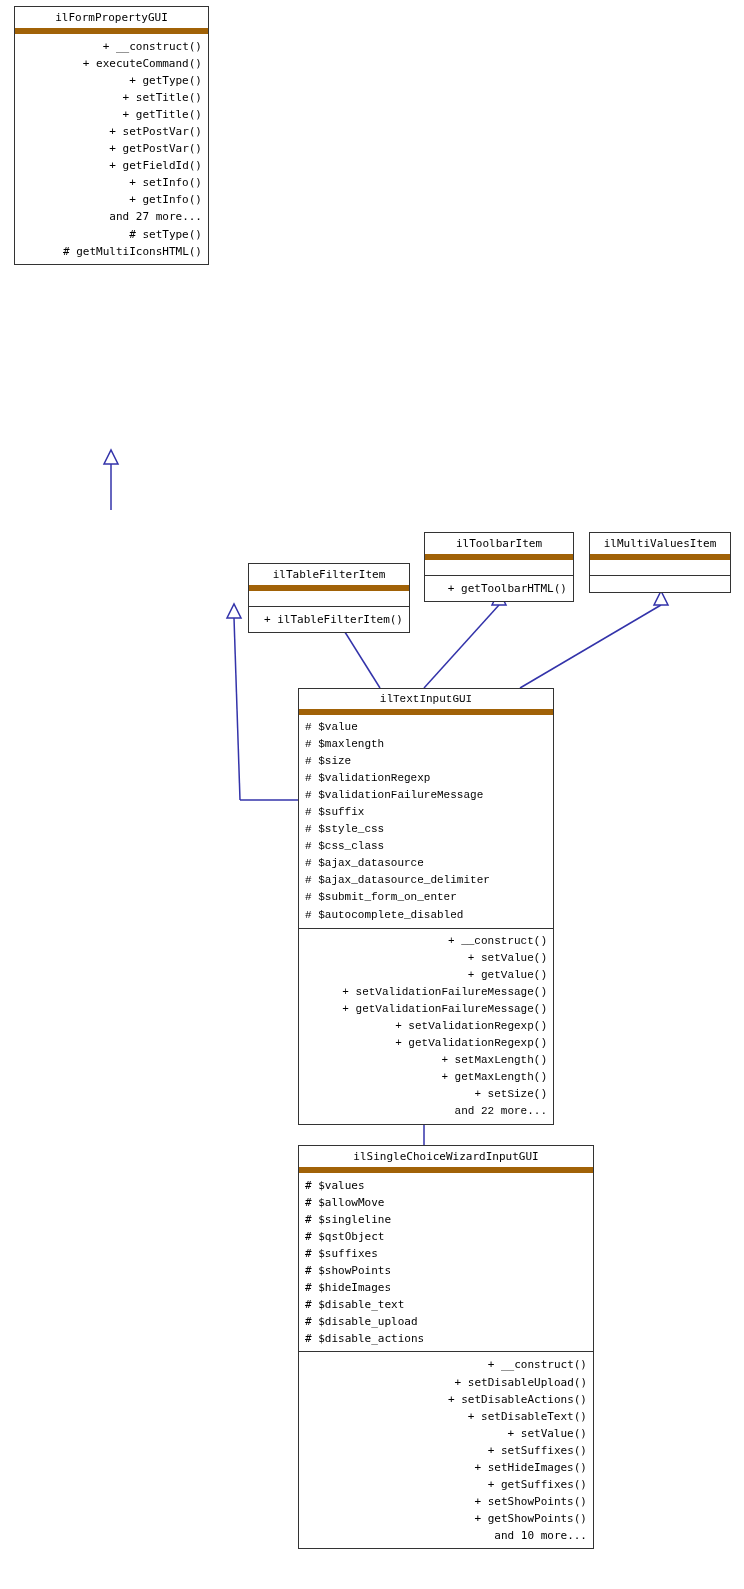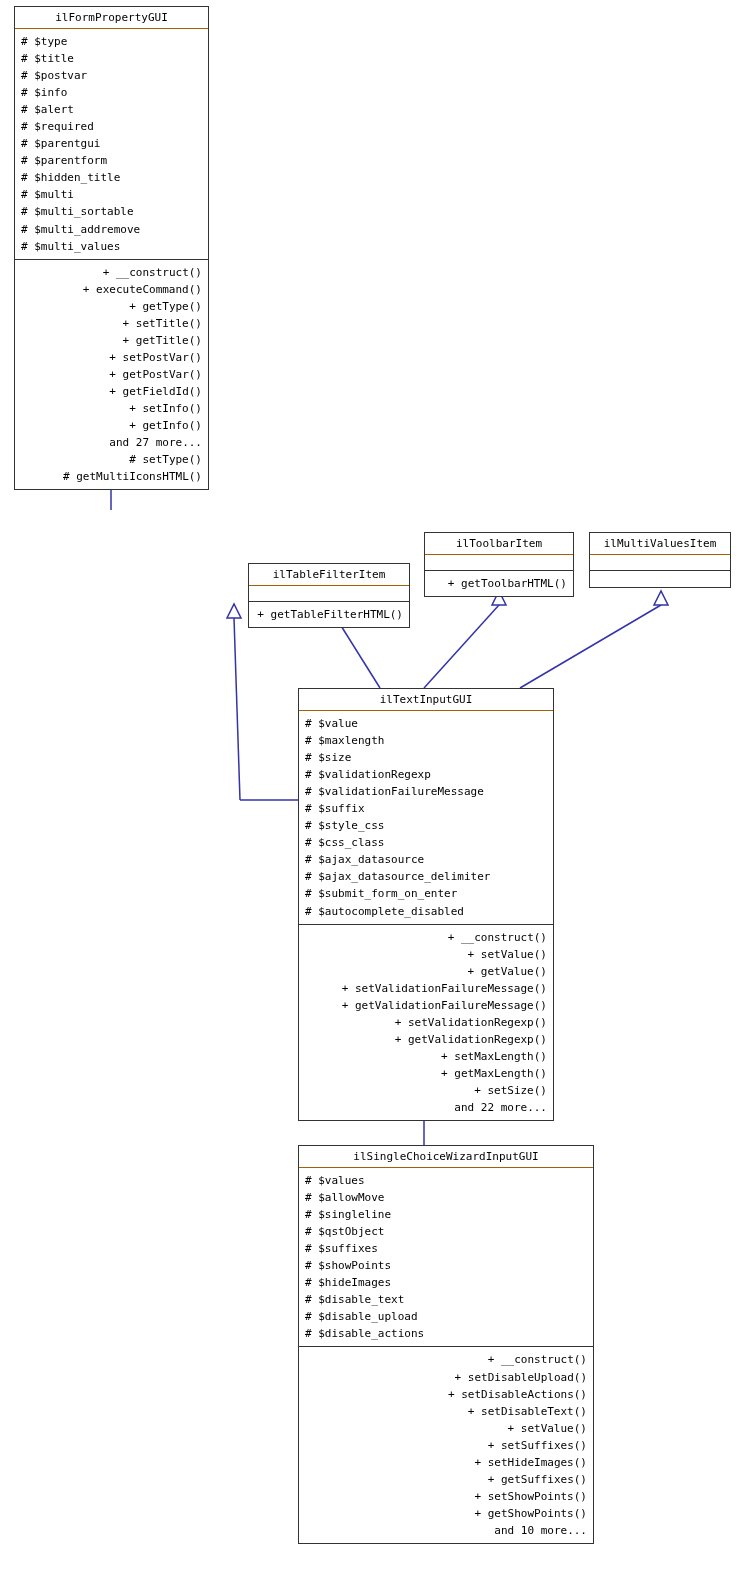--- a/index.html
+++ b/index.html
@@ -20,21 +20,21 @@
     .uml-box {
       position: absolute;
       border: 1px solid #333;
       background: #fff;
     }
     .uml-box .box-title {
       background: #fff;
       text-align: center;
       padding: 4px 6px;
       font-weight: normal;
-      border-bottom: 1px solid #a16207;
+      border-bottom: 6px solid #a16207;
       font-size: 11px;
     }
     .uml-box .box-section {
       padding: 4px 6px;
       border-bottom: 1px solid #333;
       line-height: 1.55;
       white-space: nowrap;
     }
     .uml-box .box-section:last-child {
       border-bottom: none;
@@ -81,35 +81,20 @@
     <line x1="520" y1="688" x2="661" y2="605" stroke="#3333aa" stroke-width="1.5"></line>
     <polygon points="654,605 668,605 661,591" fill="white" stroke="#3333aa" stroke-width="1.5"></polygon>
 
     <line x1="424" y1="1145" x2="424" y2="1080" stroke="#3333aa" stroke-width="1.5"></line>
     <polygon points="417,1080 431,1080 424,1066" fill="white" stroke="#3333aa" stroke-width="1.5"></polygon>
   </svg>
 
   <div class="uml-box" style="left:14px; top:6px; width:195px;">
     <div class="box-title">ilFormPropertyGUI</div>
     <div class="box-section">
-      # $type<br>
-      # $title<br>
-      # $postvar<br>
-      # $info<br>
-      # $alert<br>
-      # $required<br>
-      # $parentgui<br>
-      # $parentform<br>
-      # $hidden_title<br>
-      # $multi<br>
-      # $multi_sortable<br>
-      # $multi_addremove<br>
-      # $multi_values
-    </div>
-    <div class="box-section">
       + __construct()<br>
       + executeCommand()<br>
       + getType()<br>
       + setTitle()<br>
       + getTitle()<br>
       + setPostVar()<br>
       + getPostVar()<br>
       + getFieldId()<br>
       + setInfo()<br>
       + getInfo()<br>
@@ -118,42 +103,42 @@
       # getMultiIconsHTML()
     </div>
   </div>
 
 
   <div class="uml-box" style="left:248px; top:563px; width:162px;">
     <div class="box-title">ilTableFilterItem</div>
     <div class="box-section" style="min-height:16px;">
     </div>
     <div class="box-section">
-      + getTableFilterHTML()
+      + ilTableFilterItem()
     </div>
   </div>
 
   <div class="uml-box" style="left:424px; top:532px; width:150px;">
     <div class="box-title">ilToolbarItem</div>
     <div class="box-section" style="min-height:16px;">
     </div>
     <div class="box-section">
       + getToolbarHTML()
     </div>
   </div>
 
   <div class="uml-box" style="left:589px; top:532px; width:142px;">
     <div class="box-title">ilMultiValuesItem</div>
     <div class="box-section" style="min-height:16px;">
     </div>
     <div class="box-section" style="min-height:16px;">
     </div>
   </div>
 
-  <div class="uml-box" style="left:298px; top:688px; width:256px;">
+  <div class="uml-box" style="left:298px; top:688px; width:256px;font-family:Liberation Mono, monospace;">
     <div class="box-title">ilTextInputGUI</div>
     <div class="box-section">
       # $value<br>
       # $maxlength<br>
       # $size<br>
       # $validationRegexp<br>
       # $validationFailureMessage<br>
       # $suffix<br>
       # $style_css<br>
       # $css_class<br>

